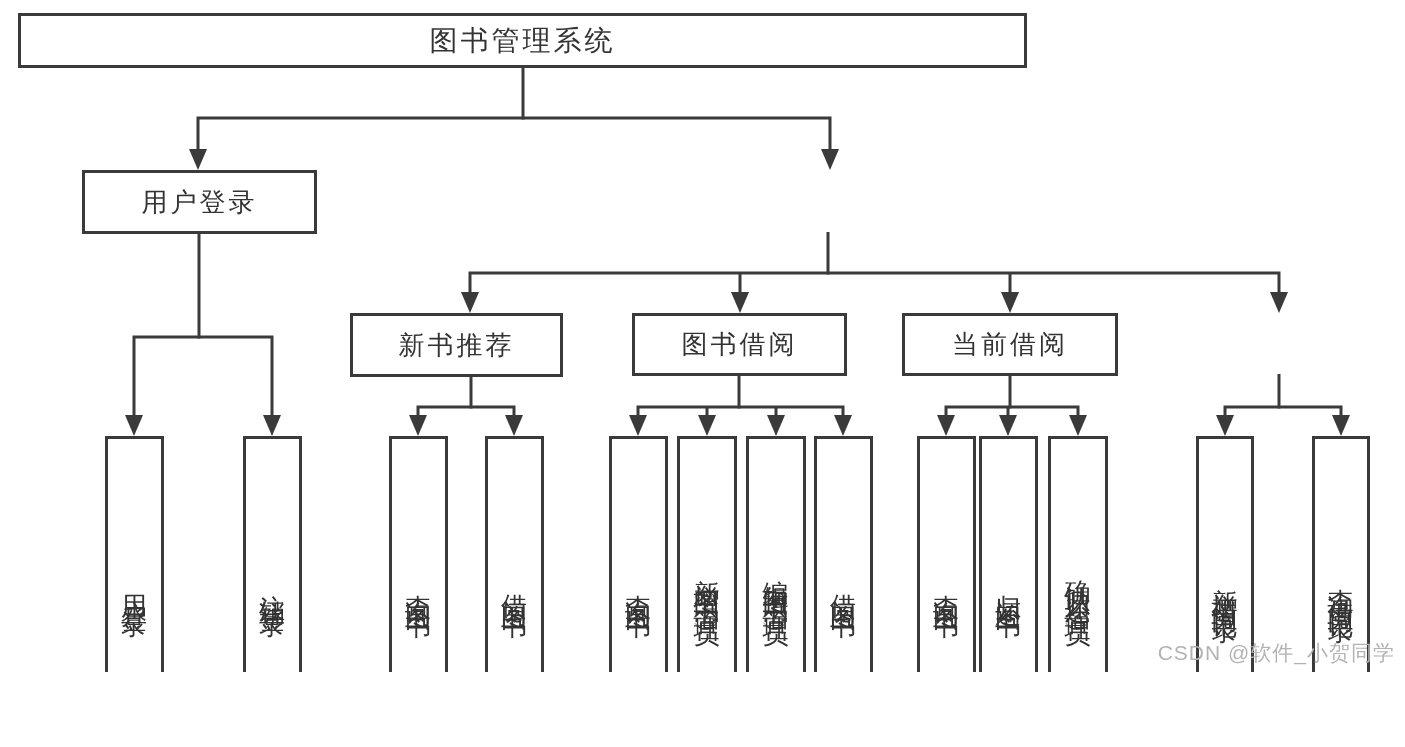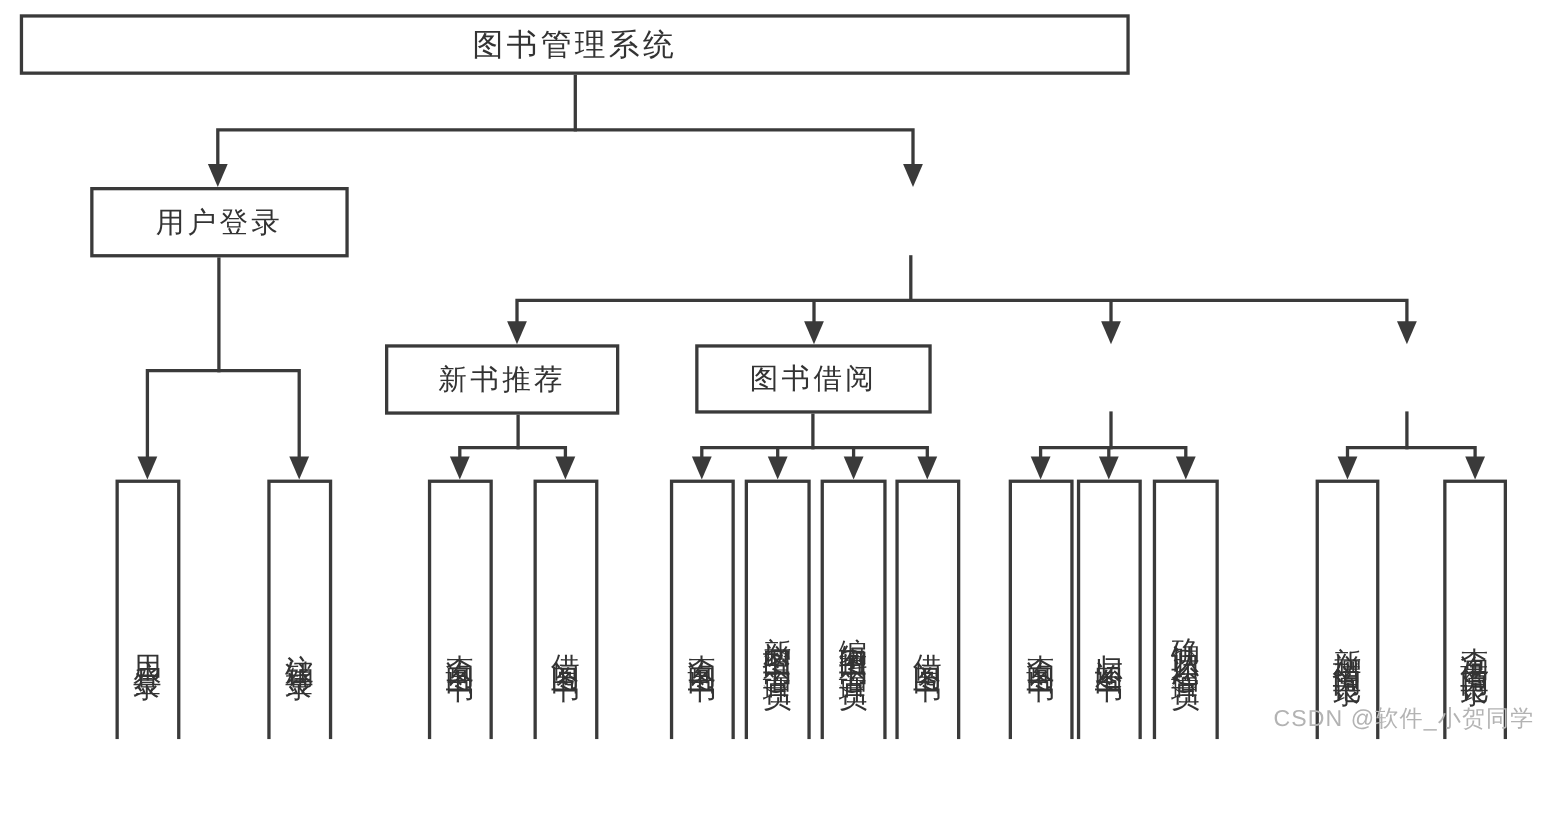--- a/index.html
+++ b/index.html
@@ -84,20 +84,21 @@
       <polygon points="1332,415 1350,415 1341,436"></polygon>
     </g>
   </svg>
 
   <div class="hnode root" style="left:18px;top:13px;width:1009px;height:55px">图书管理系统</div>
 
   <div class="hnode" style="left:82px;top:170px;width:235px;height:64px">用户登录</div>
 
   <div class="hnode" style="left:350px;top:313px;width:213px;height:64px">新书推荐</div>
   <div class="hnode" style="left:632px;top:313px;width:215px;height:63px">图书借阅</div>
+  <div class="hnode" style="left:902px;top:313px;width:216px;height:63px">当前借阅</div>
 
   <div class="vnode" style="left:105px;top:436px;width:59px;height:299px">
     <span>用户登录</span>
   </div>
   <div class="vnode" style="left:243px;top:436px;width:59px;height:299px">
     <span>注销登录</span>
   </div>
 
   <div class="vnode" style="left:389px;top:436px;width:59px;height:299px">
     <span>查询图书</span>

